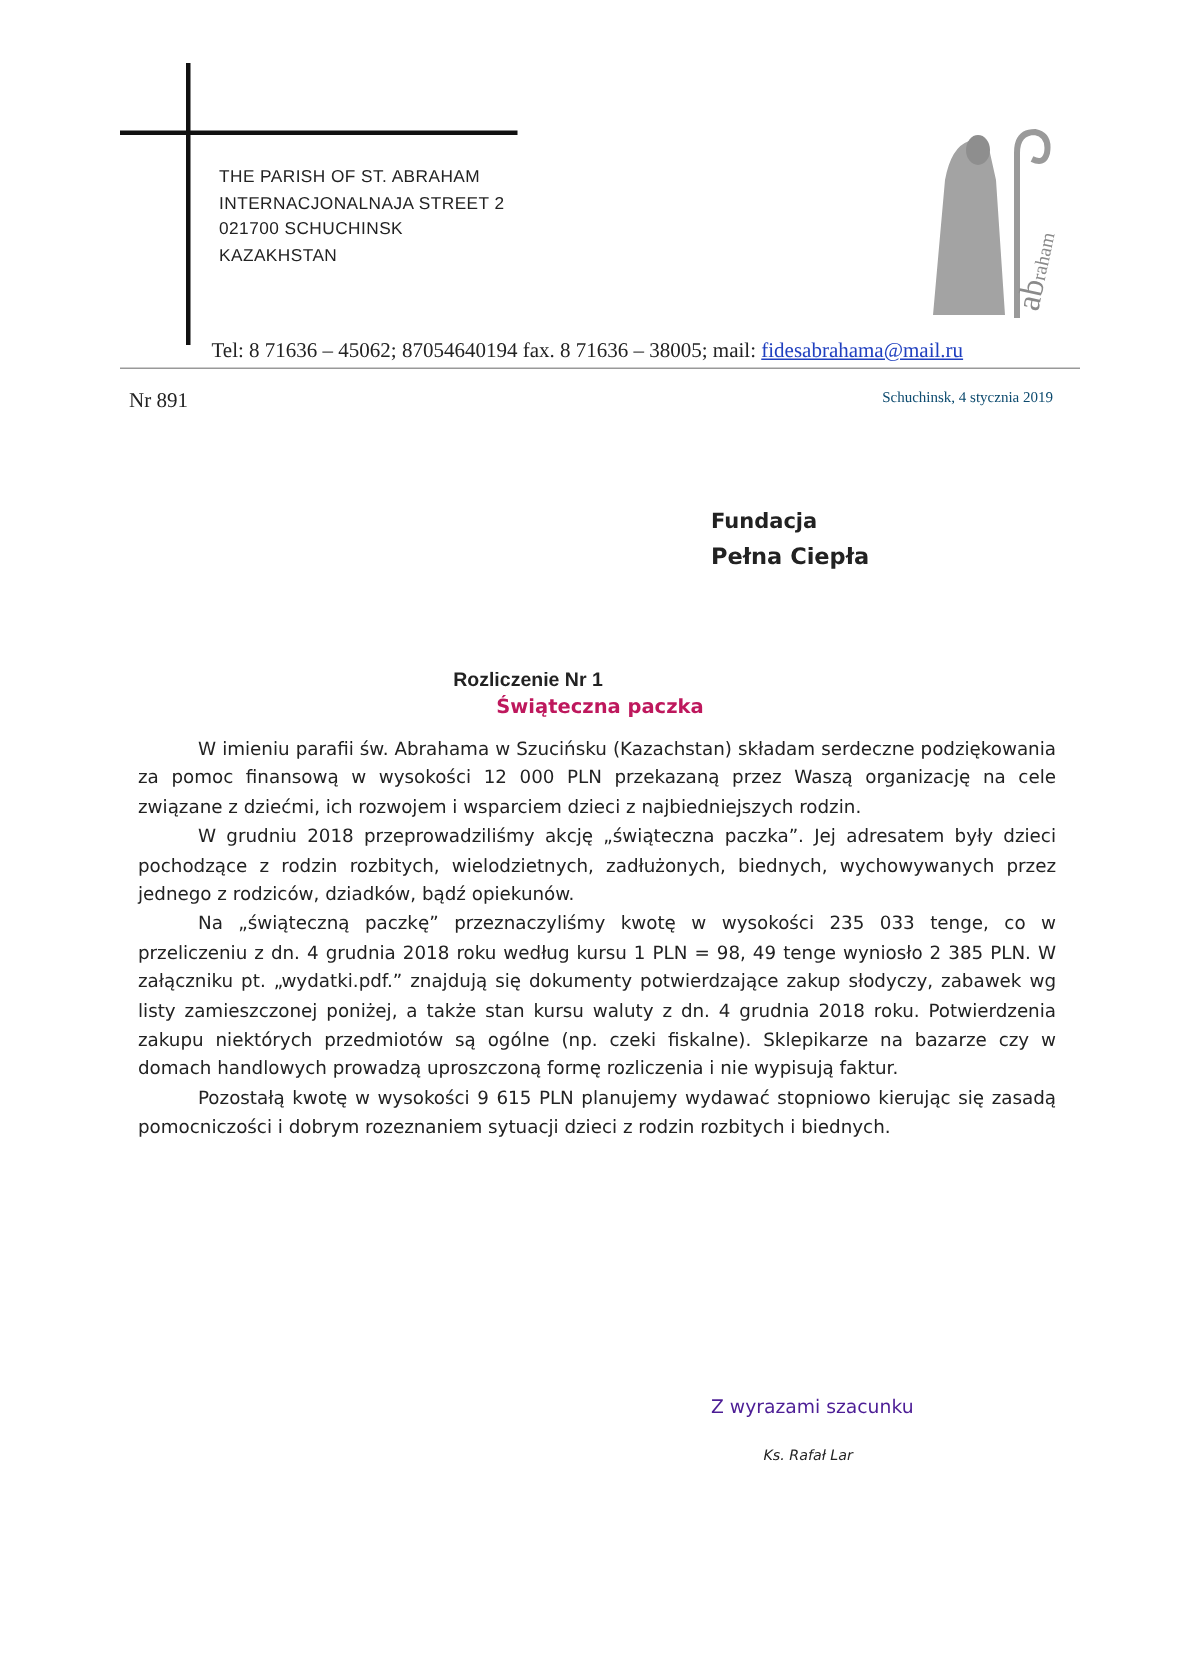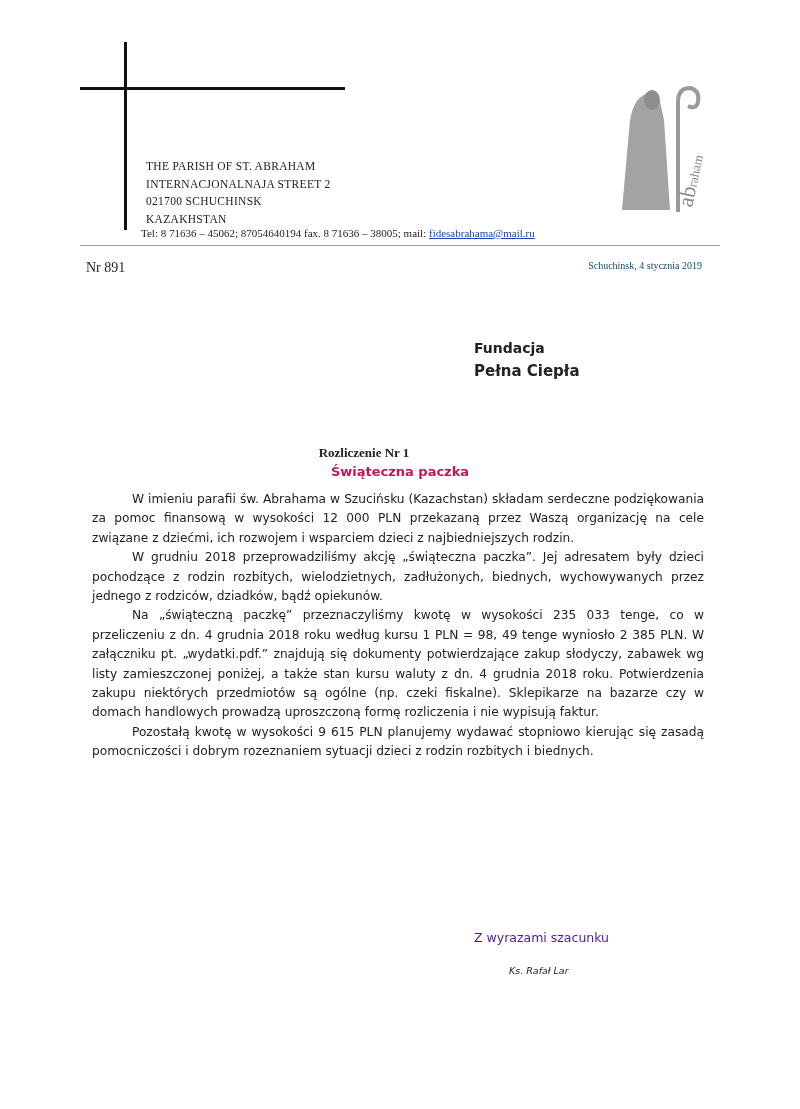--- a/index.html
+++ b/index.html
@@ -1,30 +1,30 @@
 <!DOCTYPE html>
 <html><head>
 <meta charset="utf-8">
 <style>
   html, body { margin:0; padding:0; background:#ffffff; }
   body { width:800px; height:1109px; position:relative; overflow:hidden; color:#1a1a1a; }
   .abs { position:absolute; }
   .cross-v { left:124px; top:42px; width:3px; height:188px; background:#111; }
   .cross-h { left:80px; top:87px; width:265px; height:3px; background:#111; }
-  .addr { left:146px; top:110px; font-family:Liberation Serif, serif; font-size:11.5px; line-height:17.5px; letter-spacing:0.3px; color:#222;margin-top:48px; }
+  .addr { left:146px; top:110px; font-family:Liberation Sans, sans-serif; font-size:11.5px; line-height:17.5px; letter-spacing:0.3px; color:#222; }
   .addr div { white-space:nowrap; }
   .logo { left:600px; top:80px; width:105px; height:135px; }
-  .contact { left:141px; top:227px; font-family:"Liberation Serif",serif; font-size:11px; color:#222; white-space:nowrap; }
+  .contact { left:141px; top:227px; font-family:"Liberation Serif",serif; font-size:14px; color:#222; white-space:nowrap; }
   .contact a { color:#1f3fbf; text-decoration:underline; }
   .hr { left:80px; top:245px; width:640px; height:1px; background:#999; }
   .nr { left:86px; top:260px; font-family:"Liberation Serif",serif; font-size:14px; color:#222; }
   .place { right:98px; top:260px; font-family:"Liberation Serif",serif; font-size:10px; color:#0c4a6e; }
   .recip1 { left:474px; top:340px; font-family:"DejaVu Sans","Liberation Sans",sans-serif; font-size:14px; font-weight:bold; color:#222; }
   .recip2 { left:474px; top:362px; font-family:"DejaVu Sans","Liberation Sans",sans-serif; font-size:15px; font-weight:bold; color:#222; }
-  .title1 { left:0; width:704px; top:445px; text-align:center; font-family:Liberation Serif, serif; font-size:13px; font-weight:bold; color:#222;padding-left:12px; }
+  .title1 { left:0; width:704px; top:445px; text-align:center; font-family:Liberation Sans, sans-serif; font-size:13px; font-weight:bold; color:#222; }
   .title2 { left:0; width:800px; top:464px; text-align:center; font-family:"DejaVu Sans","Liberation Sans",sans-serif; font-size:13px; font-weight:bold; color:#be185d; }
   .body { left:92px; top:490px; width:612px; font-family:"DejaVu Sans","Liberation Sans",sans-serif; font-size:12.2px; line-height:19.4px; color:#222; text-align:justify; }
   .body p { margin:0; text-indent:40px; }
   .closing { left:474px; top:930px; font-family:"DejaVu Sans","Liberation Sans",sans-serif; font-size:12.5px; color:#4c1d95; }
   .sig { left:509px; top:965px; font-family:"DejaVu Sans","Liberation Sans",sans-serif; font-size:9.5px; font-style:italic; color:#222;text-align:center; }
 </style>
 </head>
 <body>
 
 <div class="abs cross-v"></div>

